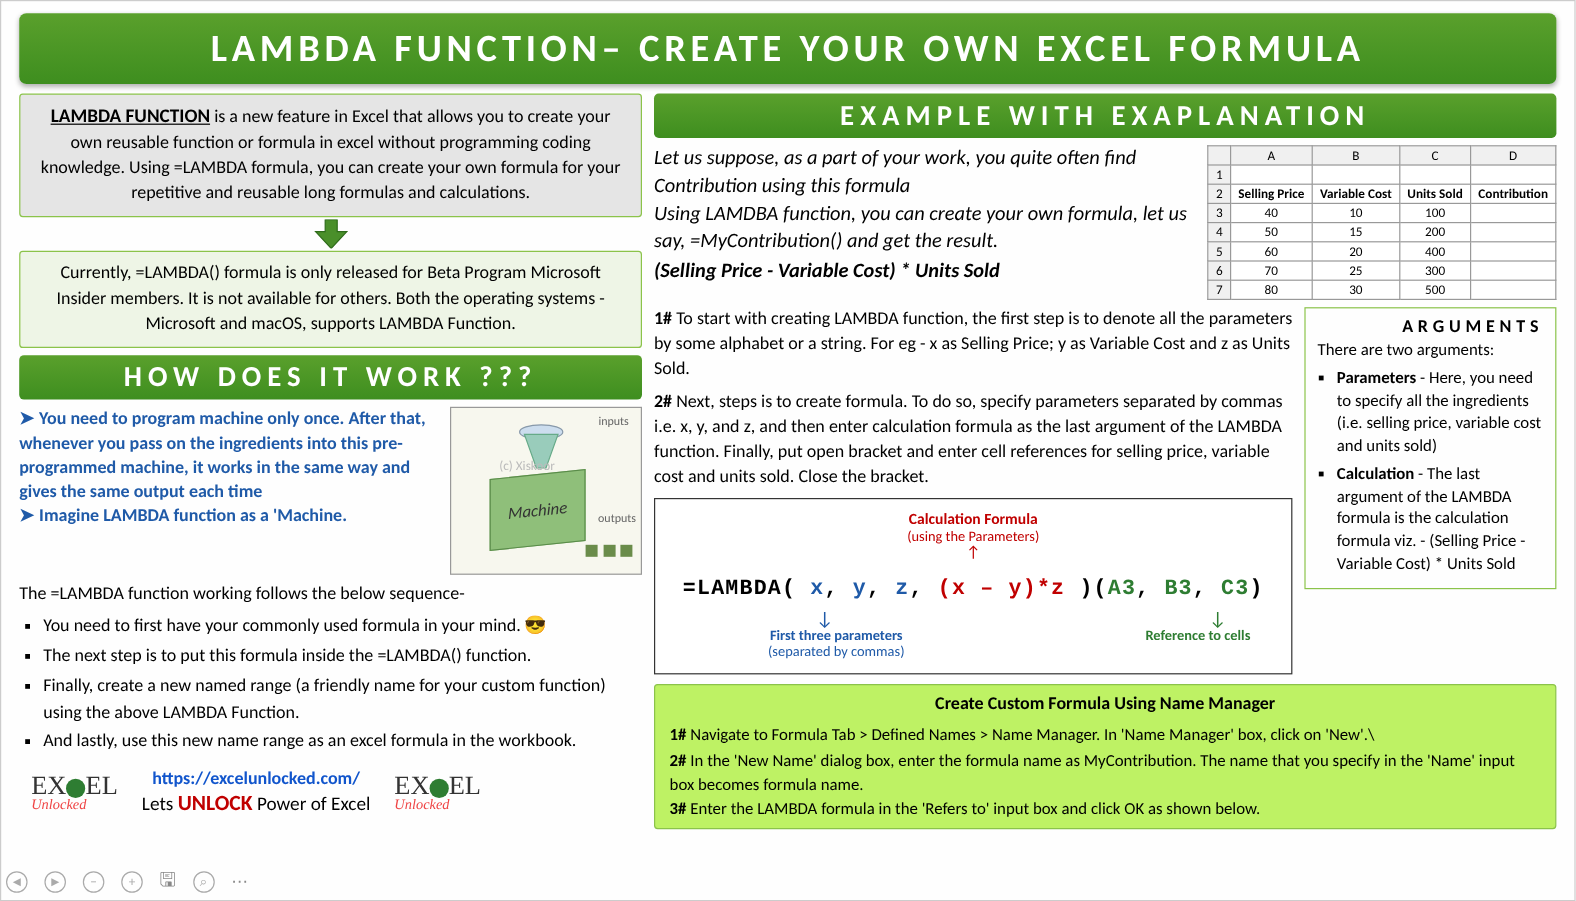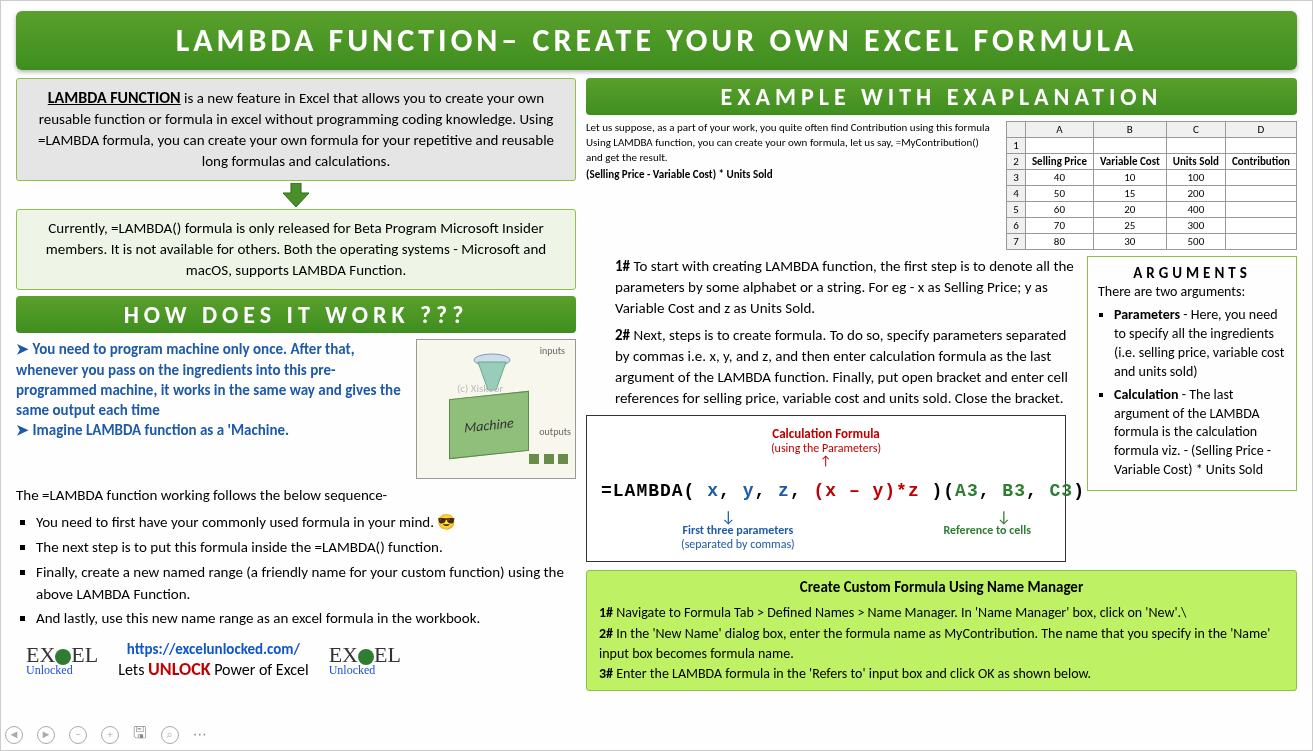--- a/index.html
+++ b/index.html
@@ -109,56 +109,56 @@
     display:flex; align-items:center; gap:20px;
     margin-top:10px; padding:0 10px;
   }
   .logo {
     font-family: Georgia, serif;
     font-size: 22px;
     color: #333;
     line-height: 0.9;
     position: relative;
   }
-  .logo .small { font-size: 12px; color: #1d4ed8; display:block; }
+  .logo .small { font-size: 12px; color: #ef4444; display:block;font-style:italic; }
   .logo .dot {
     display:inline-block; width:16px; height:16px; background:#2e7d32;
     border-radius:50%; vertical-align:middle; position:relative;
   }
   .footer-mid { text-align:center; font-size:15px; }
   .footer-mid a { color:#1155cc; font-weight:bold; }
   .footer-mid .slogan { font-size:16px; }
   .footer-mid .unlock { color:#c00000; font-weight:bold; font-size:18px; }
 
   
-  .example-intro { font-size:11px; line-height:1.35; }
+  .example-intro { font-size:17px; line-height:1.35;font-style:italic; }
   .example-flex { display:flex; gap:10px; align-items:flex-start; margin-bottom:6px; }
   .example-flex .txt { flex:1; }
   .mini-table {
     border-collapse: collapse;
     font-size: 11px;
     background:#fff;
   }
   .mini-table th, .mini-table td {
     border: 1px solid #999;
     padding: 0 6px;
     text-align: center;
     height: 16px;
   }
   .mini-table th { background:#f0f0f0; font-weight:normal; }
   .mini-table .hdr td { font-weight:bold; }
 
-  .steps { font-size:15px; line-height:1.4; margin-bottom:6px;margin-left:29px; }
+  .steps { font-size:15px; line-height:1.4; margin-bottom:6px; }
   .steps .num { font-weight:bold; }
   .right-lower { display:flex; gap:10px; align-items:flex-start; }
   .formula-box {
     border:1px solid #333;
     background:#fff;
     padding:10px 14px;
-    width: 480px;
+    width: 532px;
     font-size: 13px;
     text-align:center;
     position:relative;
   }
   .formula-box .calc-label { color:#c00000; font-weight:bold; font-size:13px; }
   .formula-box .calc-sub { color:#c00000; font-size:12px; }
   .formula-box .f-main {
     font-family: "Courier New", monospace;
     font-weight:bold;
     font-size:18px;
@@ -174,21 +174,21 @@
   .formula-box .arrows-row { display:flex; justify-content:space-between; padding:0 40px 0 120px; font-size:16px; line-height:0.8; }
   .formula-box .labels-row { display:flex; justify-content:space-between; padding:0 20px 0 80px; }
 
   .args-box {
     border:1px solid #8bc34a;
     padding:6px 10px;
     font-size:14px;
     width: 210px;
     line-height:1.35;
   }
-  .args-box .args-title { font-weight:bold; letter-spacing:4px; text-align:center; font-size:15px; }
+  .args-box .args-title { font-weight:bold; letter-spacing:4px; text-align:right; font-size:15px; }
   .args-box ul { list-style: square; margin-left:16px; margin-top:4px; }
   .args-box li { margin-bottom:4px; }
 
   .name-mgr-box {
     border:1px solid #8bc34a;
     background:#bef264;
     padding:6px 12px;
     margin-top:8px;
     font-size:14px;
     line-height:1.45;

